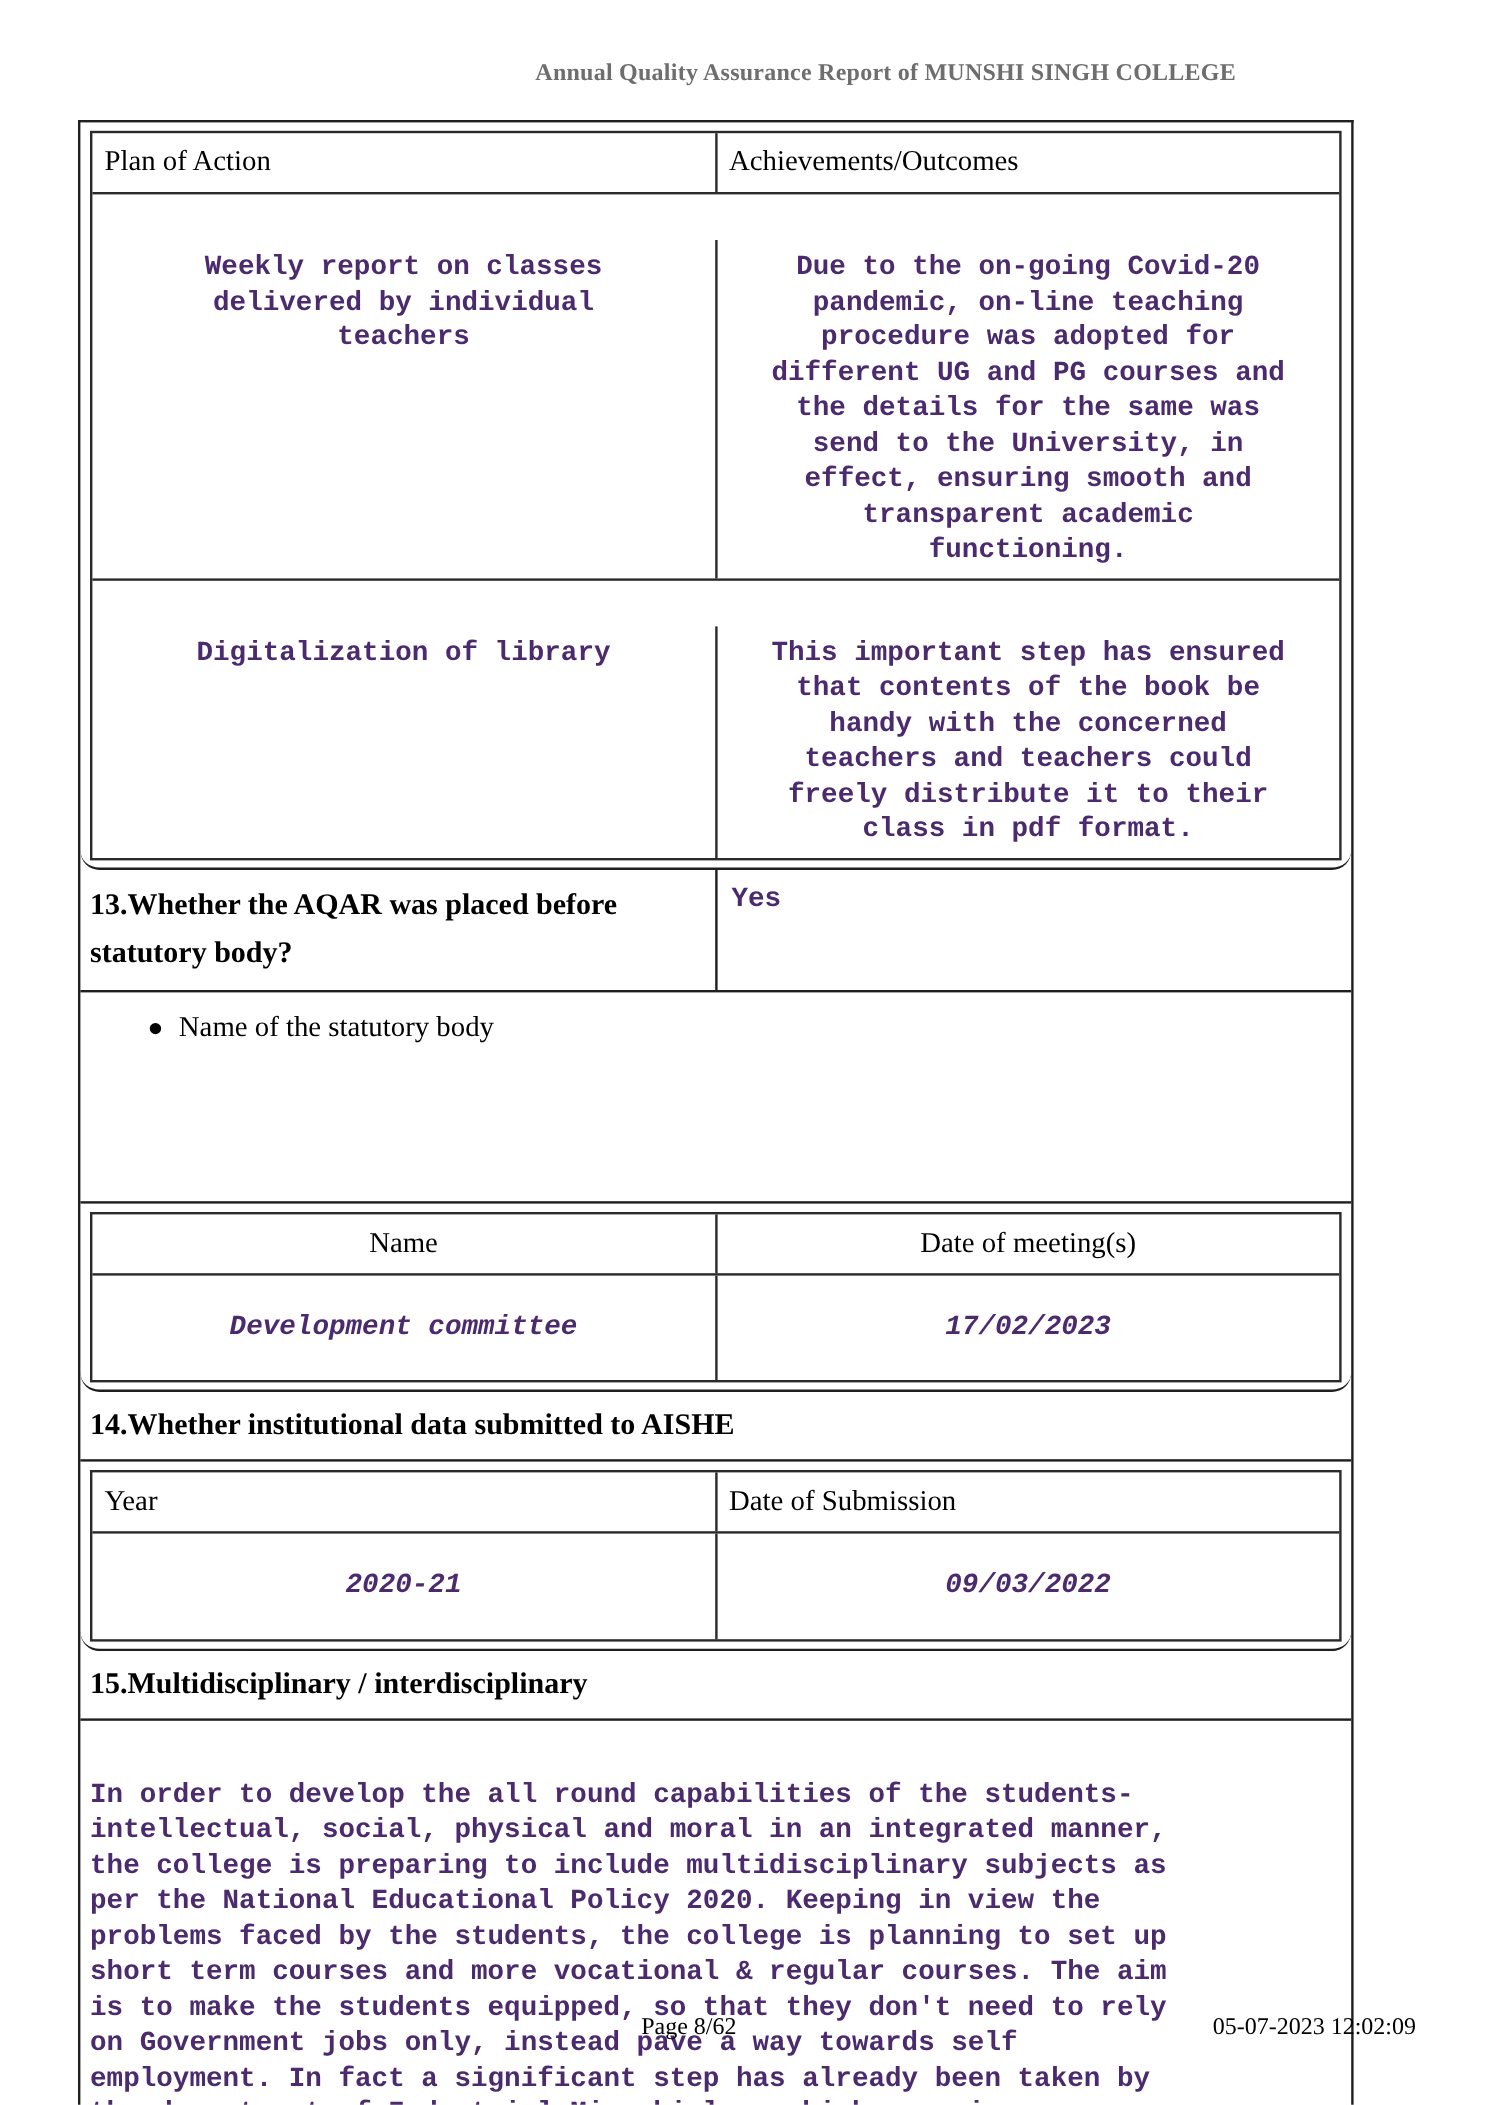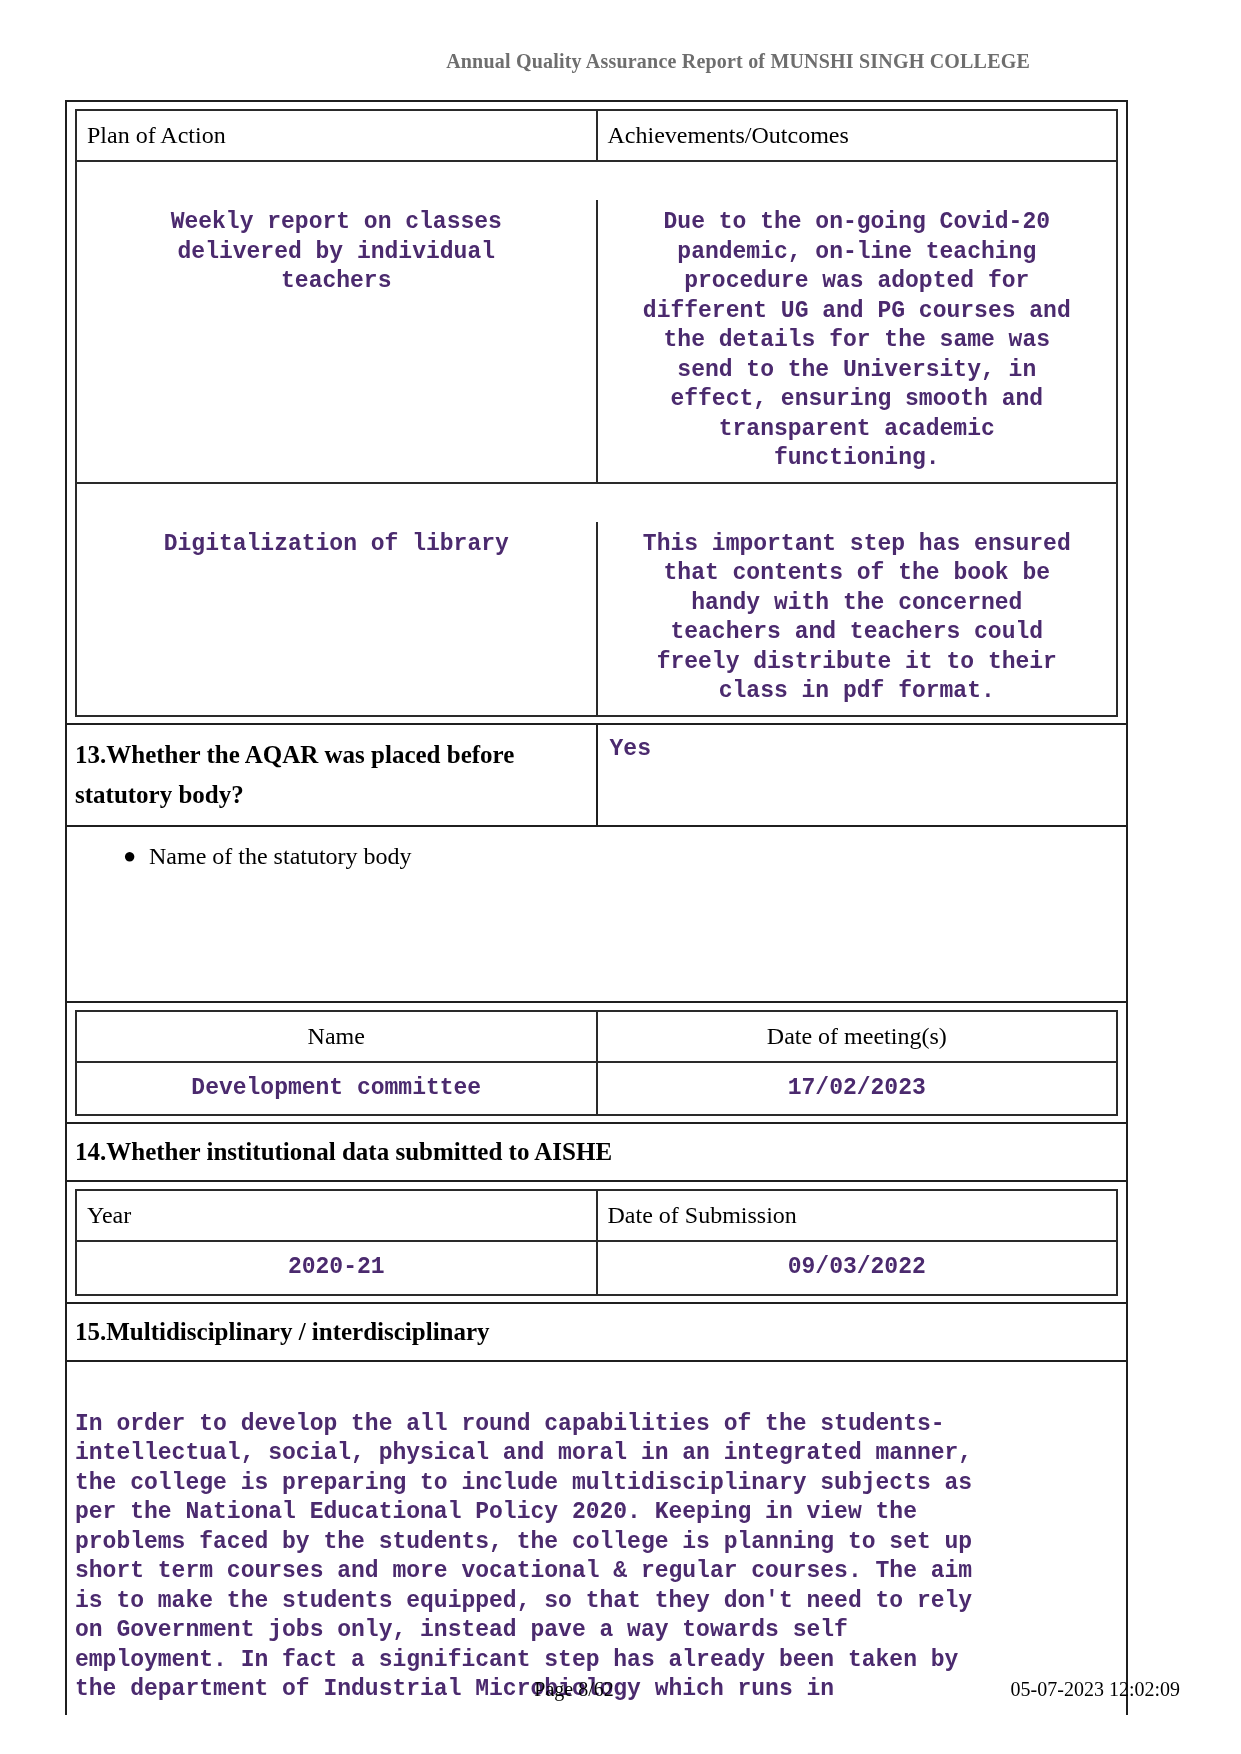--- a/index.html
+++ b/index.html
@@ -11,21 +11,21 @@
   .doc-header {
     position:absolute; top:50px; left:0; width:1030px;
     text-align:right; font-weight:bold; font-size:20px; color:#6e6e6e;
     letter-spacing:0.2px;
   }
   .outer {
     position:absolute; top:100px; left:65px; width:1063px;
     border:2px solid #1f1f1f; border-bottom:none; background:#fff;
   }
   .orow { border-bottom:2px solid #1f1f1f; }
-  .orow.pad { padding:7px 8px 6px 8px; }
+  .orow.pad { padding:7px 8px 6px 8px;border-radius:16px; }
   .orow.last { border-bottom:none; }
 
   .ntable { border:2px solid #2a2a2a; }
   .nrow { display:flex; border-bottom:2px solid #2a2a2a; }
   .nrow:last-child { border-bottom:none; }
   .ncell { padding:8px 10px; }
   .ncell.l { width:50.1%; border-right:2px solid #2a2a2a; }
   .ncell.r { flex:1; }
   .th { font-size:24px; padding:11px 10px; }
   .th.cen { text-align:center; }
@@ -39,21 +39,21 @@
 
   .split { display:flex; }
   .split .sl { width:50.1%; border-right:2px solid #1f1f1f; padding:10px 44px 10px 8px; }
   .split .sr { flex:1; padding:10px 12px; }
   .bold-serif { font-weight:bold; font-size:25px; line-height:40px; }
 
   .bullet-row { min-height:176px; padding:16px 0 0 56px; display:flex; font-size:24px; }
   .bullet-dot { width:26px; font-size:22px; }
 
   .qrow { padding:8px 8px; }
-  .vpad { padding:11px 10px; }
+  .vpad { padding:29px 10px;font-style:italic; }
 
   .para-row { min-height:352px; padding:10px 8px; }
   .para-row .mono { max-width:922px; }
 
   .doc-footer { position:absolute; top:1678px; left:0; width:1241px; font-size:20px; }
   .doc-footer .page-num { position:absolute; left:0; width:1148px; text-align:center; }
   .doc-footer .datetime { position:absolute; right:61px;margin-left:20px; }
 </style>
 </head>
 <body>

